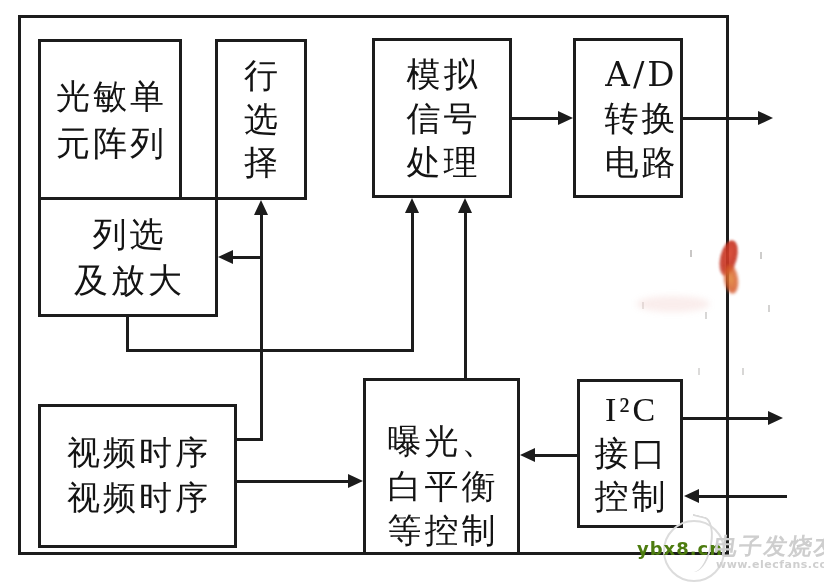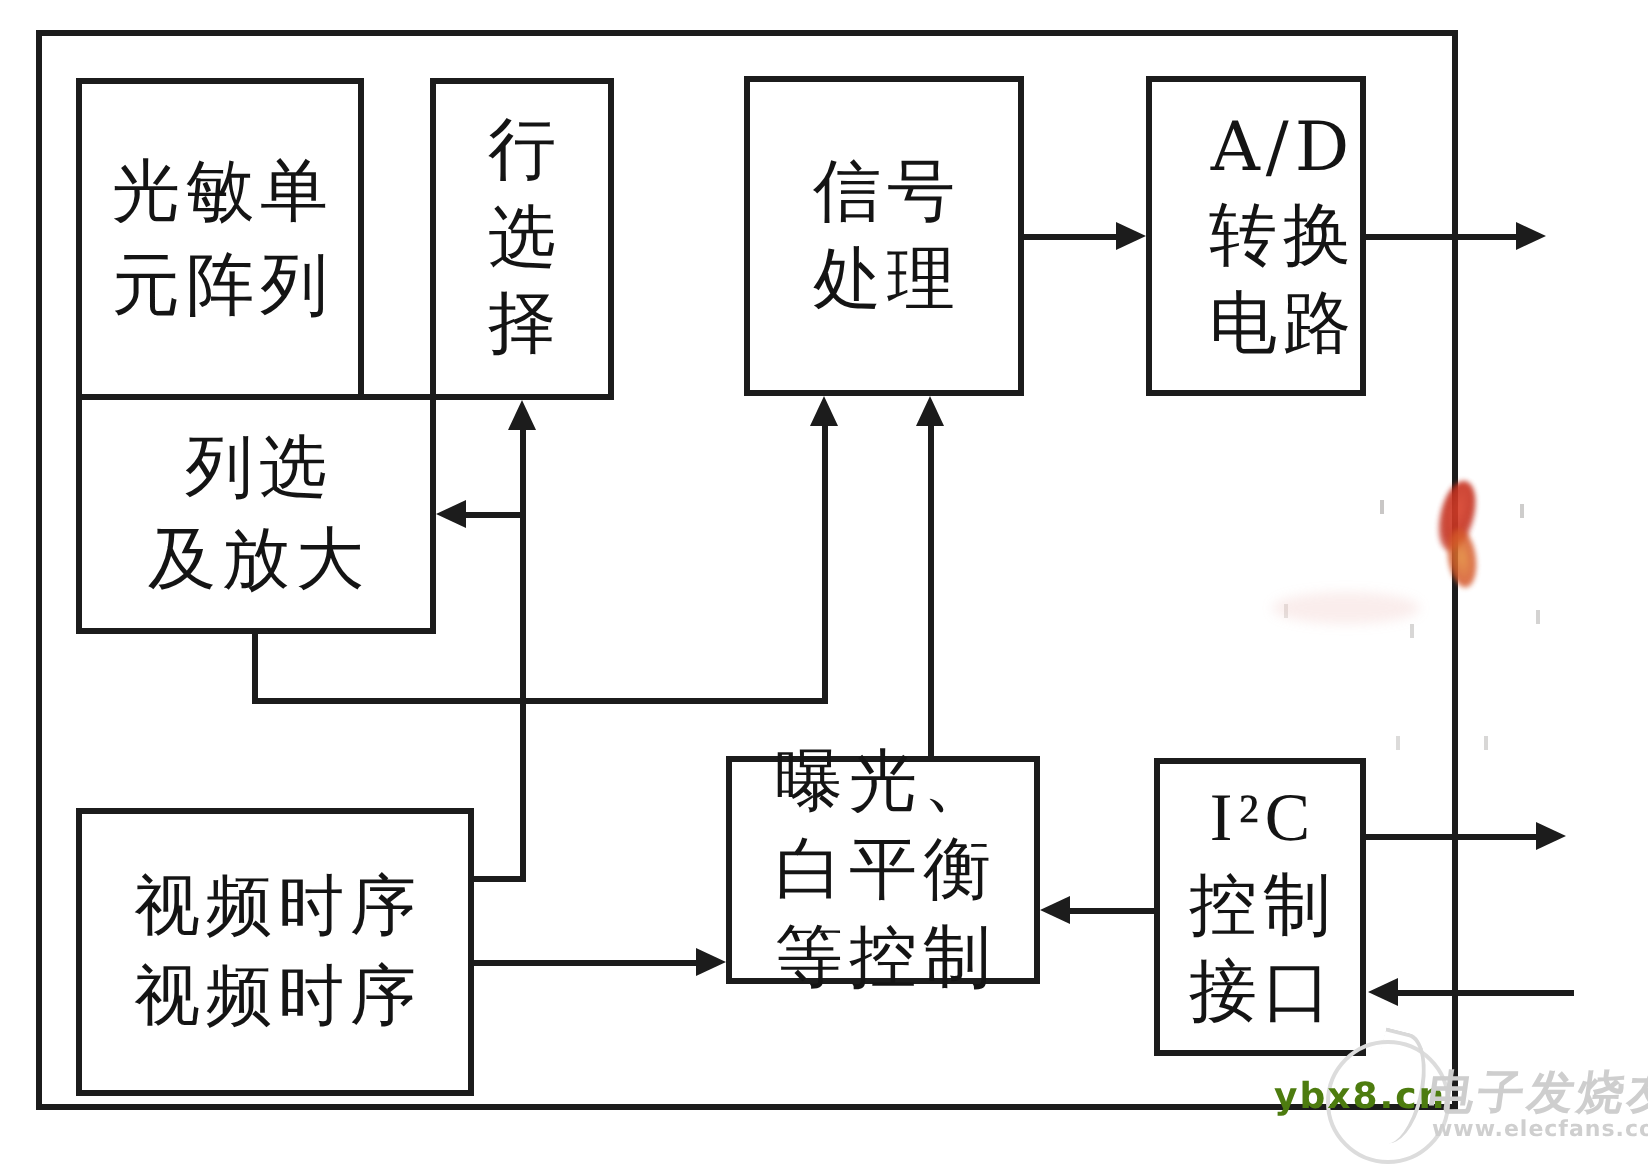--- a/index.html
+++ b/index.html
@@ -87,45 +87,46 @@
     <span>选</span>
     <span>择</span>
   </div>
 
   <div class="box" style="left:38px; top:197px; width:180px; height:120px;align-items:center;">
     <span>列选</span>
     <span>及放大</span>
   </div>
 
   <div class="box" style="left:372px; top:38px; width:140px; height:160px; line-height:1.3;">
+    <span>模拟</span>
     <span>信号</span>
     <span>处理</span>
   </div>
 
   <div class="box" style="left:573px; top:38px; width:110px; height:160px; line-height:1.3;padding-left:24px;">
     <span>A/D</span>
     <span>转换</span>
     <span>电路</span>
   </div>
 
   <div class="box" style="left:38px; top:404px; width:199px; height:144px; font-size:33px;">
     <span>视频时序</span>
     <span>视频时序</span>
   </div>
 
-  <div class="box" style="left:363px; top:378px; width:157px; height:114px; line-height:1.3;">
+  <div class="box" style="left:363px; top:378px; width:157px; height:177px; line-height:1.3;justify-content:flex-end;">
     <span>曝光、</span>
     <span>白平衡</span>
     <span>等控制</span>
   </div>
 
   <div class="box" style="left:577px; top:379px; width:106px; height:149px; line-height:1.28;font-family:Liberation Serif, serif;">
     <span>I²C</span>
+    <span>接口</span>
     <span>控制</span>
-    <span>接口</span>
   </div>
 
   <div class="hline" style="left:512px; top:117px; width:50px;"></div>
   <div class="ah ah-r" style="left:558px; top:111px;"></div>
 
   <div class="hline" style="left:683px; top:117px; width:77px;"></div>
   <div class="ah ah-r" style="left:758px; top:111px;"></div>
 
   <div class="vline" style="left:126px; top:317px; height:34px;"></div>
   <div class="hline" style="left:126px; top:349px; width:288px;"></div>

